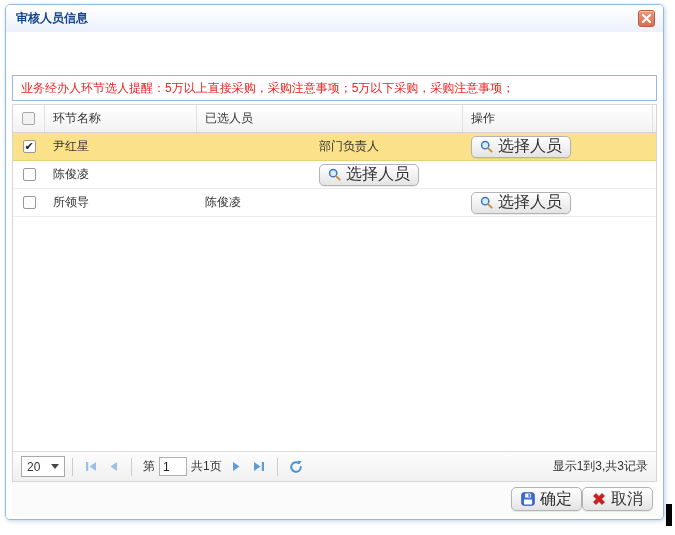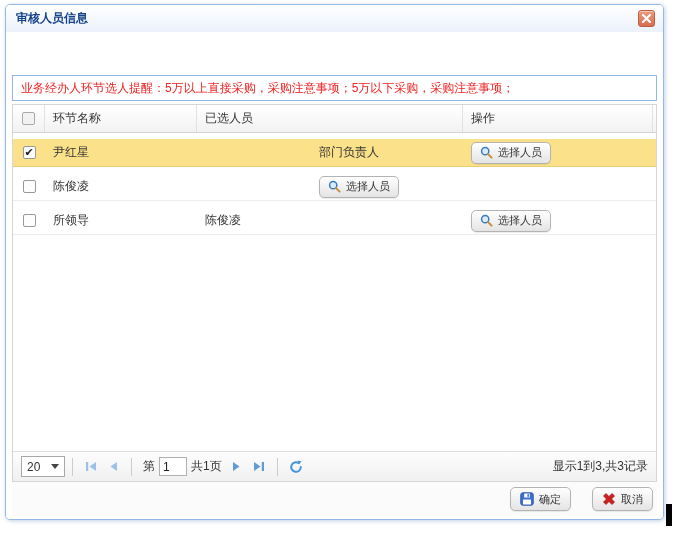--- a/index.html
+++ b/index.html
@@ -23,21 +23,21 @@
     box-shadow:inset 0 1px 0 rgba(255,255,255,.45); }
 
   .dlgbody { flex:1; display:flex; flex-direction:column; padding:4px 3px 3px 3px; background:#fff; min-height:0;margin-top:39px; }
 
   .warning { flex:0 0 26px; border:1px solid #95B8E7; background:#fff;
     color:#EE2222; line-height:24px; padding:0 8px; margin:0 3px 3px 3px;
     white-space:nowrap; overflow:hidden; }
 
   
   .grid { flex:1; margin:0 3px; border:1px solid #D6D6D6; background:#fff;
-    display:flex; flex-direction:column; min-height:0;gap:6px; }
+    display:flex; flex-direction:column; min-height:0; }
   .g-header { flex:0 0 28px; display:flex; align-items:stretch;
     background:linear-gradient(#ffffff,#f2f2f2); border-bottom:1px solid #d4d4d4; }
   .g-header .cell { border-right:1px solid #e1e1e1; display:flex; align-items:center; }
   .g-header .cell.cf { border-right:none; }
   .g-row { flex:0 0 28px; display:flex; align-items:stretch; background:#fff;
     border-bottom:1px solid #ececec; cursor:pointer; }
   .g-row .cell { display:flex; align-items:center; }
   .g-row.selected { background:#FBE189; border-bottom-color:#e8ce74; }
   .c0 { flex:0 0 32px; justify-content:center; }
   .c1 { flex:0 0 152px; padding-left:8px; }
@@ -48,21 +48,21 @@
 
   .cb { width:13px; height:13px; background:#fdfdfd; border:1px solid #999;
     border-radius:2px; display:inline-flex; align-items:center; justify-content:center;
     font-size:11px; line-height:1; color:#222; }
   .g-header .cb { background:#f2f2f2; border-color:#aaa; }
   .cb.checked::after { content:"✔"; font-weight:bold; margin-top:-1px; }
 
   
   .btn { display:inline-flex; align-items:center; gap:5px; height:24px; padding:0 9px;
     border:1px solid #b3b3b3; border-radius:5px;
-    background:linear-gradient(#ffffff,#e4e4e4); font-size:11px; color:#333;
+    background:linear-gradient(#ffffff,#e4e4e4); font-size:16px; color:#333;
     cursor:pointer; box-shadow:0 1px 1px rgba(0,0,0,.08); font-family:inherit; }
   .btn.mini { height:22px; padding:0 8px; }
 
   
   .pager { flex:0 0 30px; border-top:1px solid #ddd;
     background:linear-gradient(#fdfdfd,#f0f0f0);
     display:flex; align-items:center; padding:0 8px; }
   .pagesize { width:44px; height:21px; border:1px solid #a8a8a8; border-radius:0;
     background:#fff; display:flex; align-items:center; padding:0 5px; cursor:pointer; }
   .pagesize .arrow { margin-left:auto; width:0; height:0;
@@ -71,21 +71,21 @@
   .psep { width:1px; height:18px; background:#ccc; margin:0 7px; }
   .pbtn { width:22px; height:22px; display:flex; align-items:center; justify-content:center; cursor:pointer; }
   .plabel { margin:0 4px; color:#333; }
   .pinput { width:28px; height:19px; border:1px solid #b0b0b0; background:#fff;
     padding:0 3px; font-size:12px; font-family:inherit; color:#222; }
   .pspacer { flex:1; }
   .precord { color:#333; }
 
   
   .btnbar { flex:0 0 34px; margin:0 3px; background:#fbfbfb;
-    display:flex; align-items:center; justify-content:flex-end; gap:21px; padding:0 4px; }
+    display:flex; align-items:center; justify-content:flex-end; gap:0; padding:0 4px; }
 
   .artifact { position:absolute; left:666px; top:504px; width:6px; height:22px; background:#000; }
 </style>
 </head>
 <body>
 
 <div class="page">
   <div class="dialog">
 
     <div class="titlebar">

